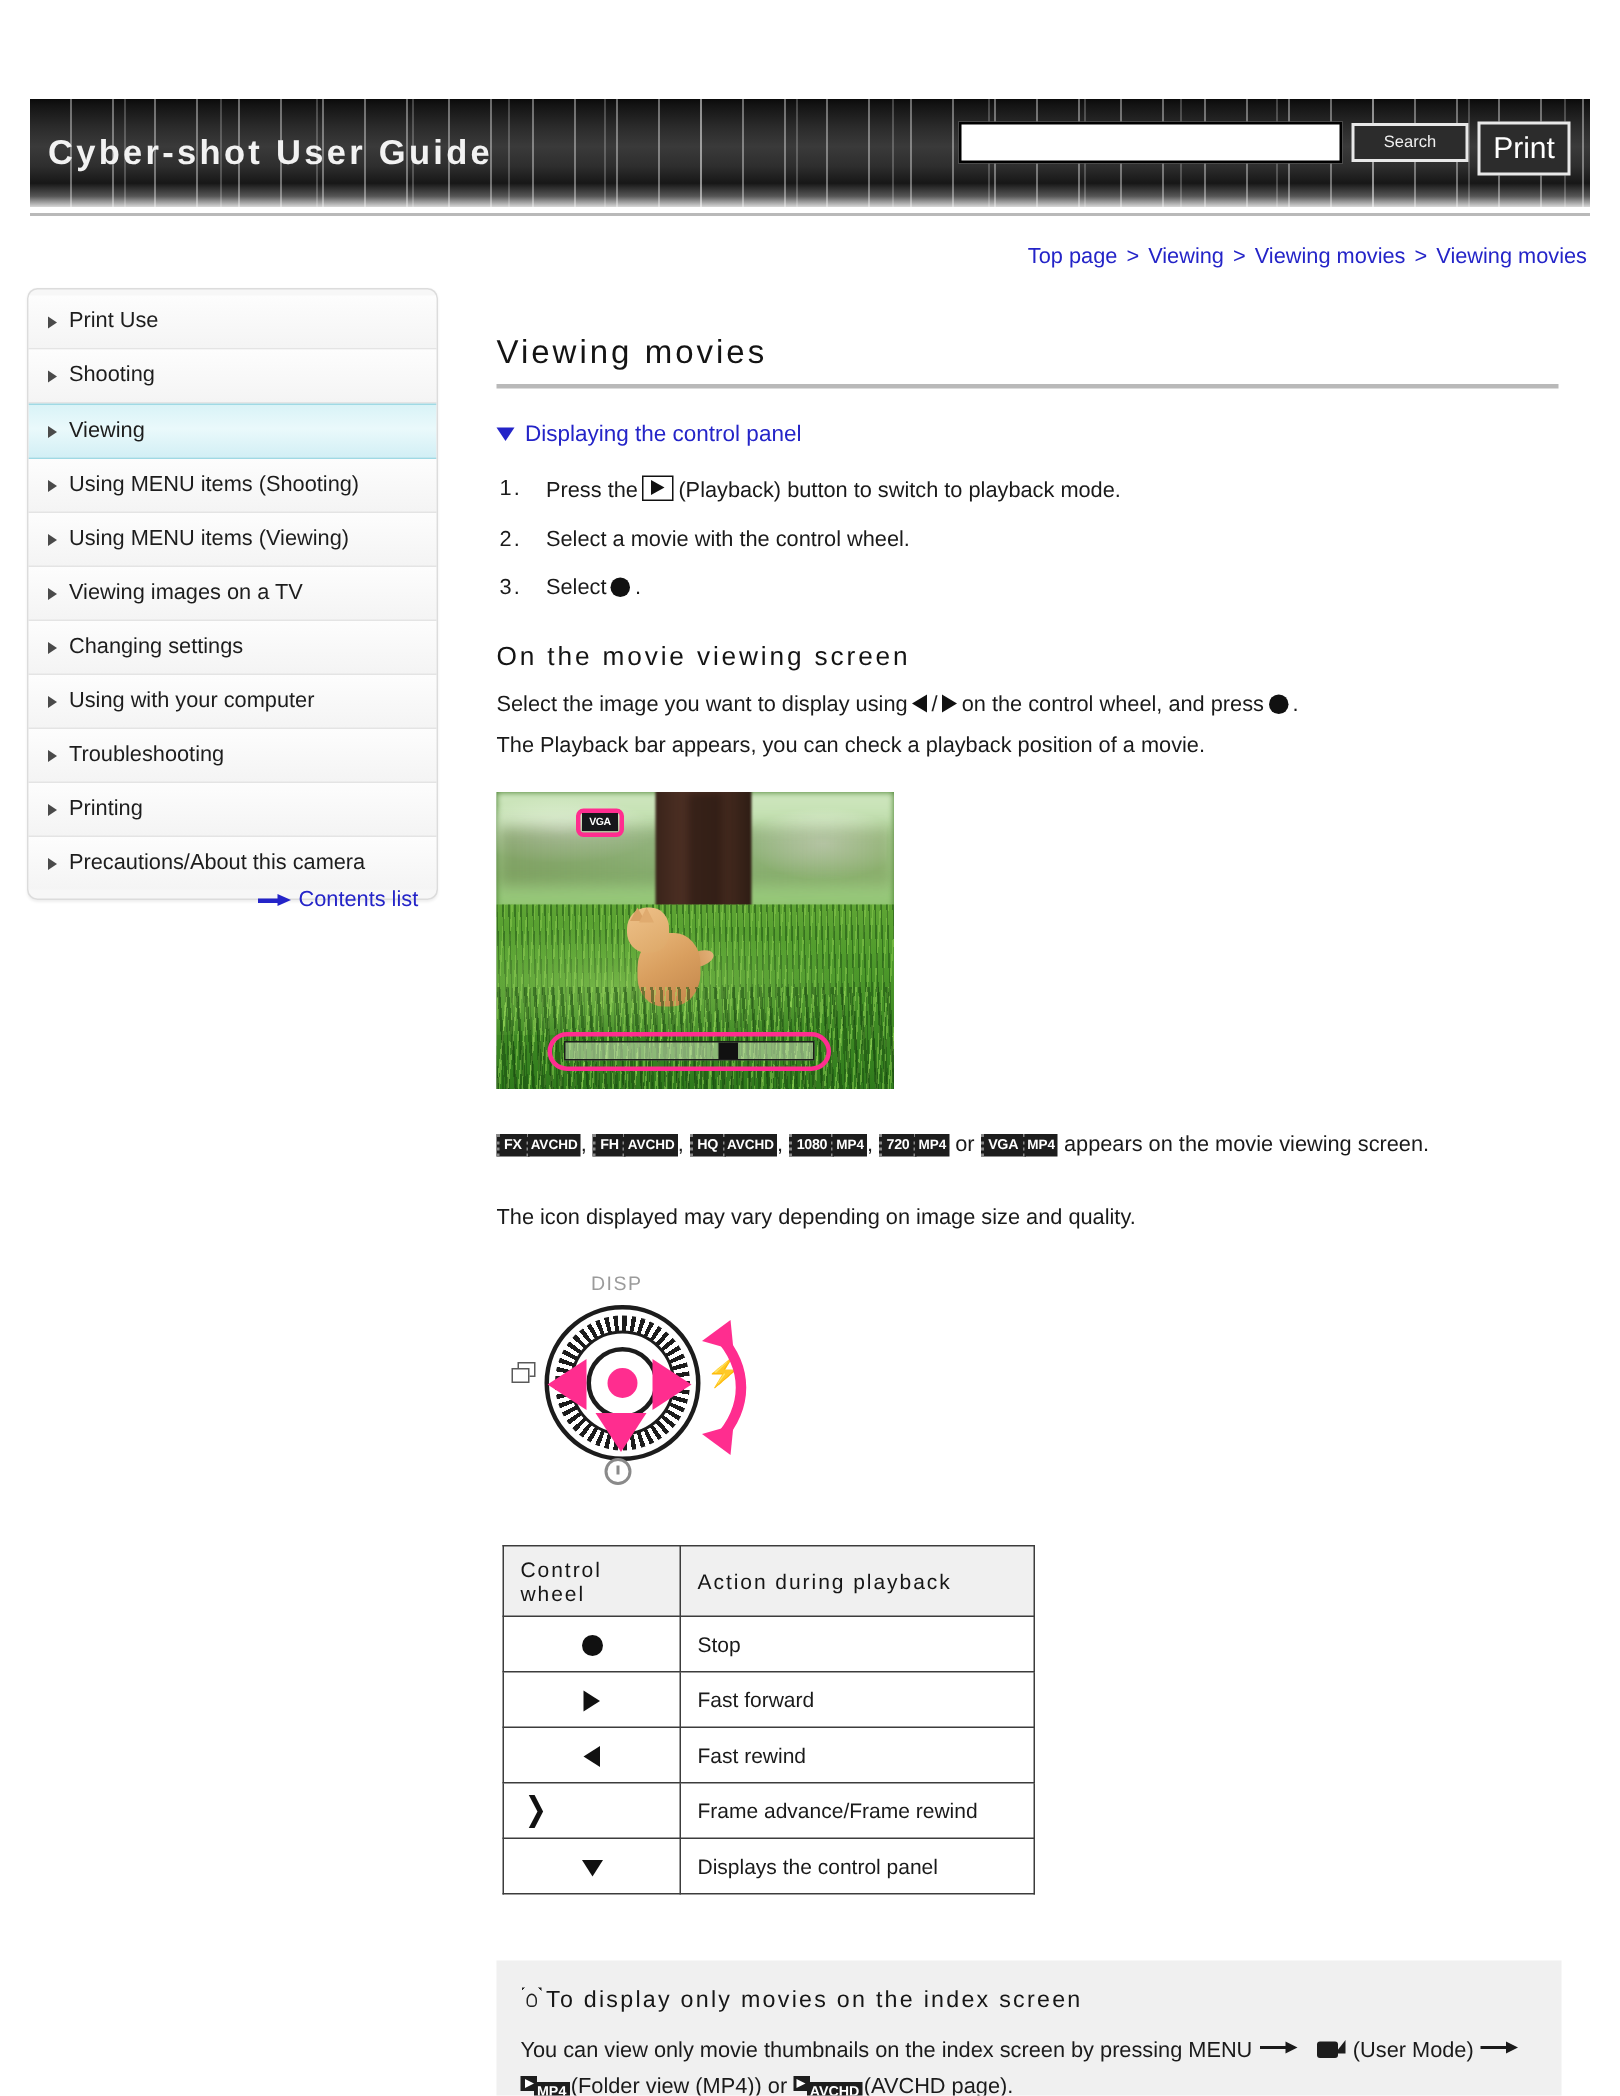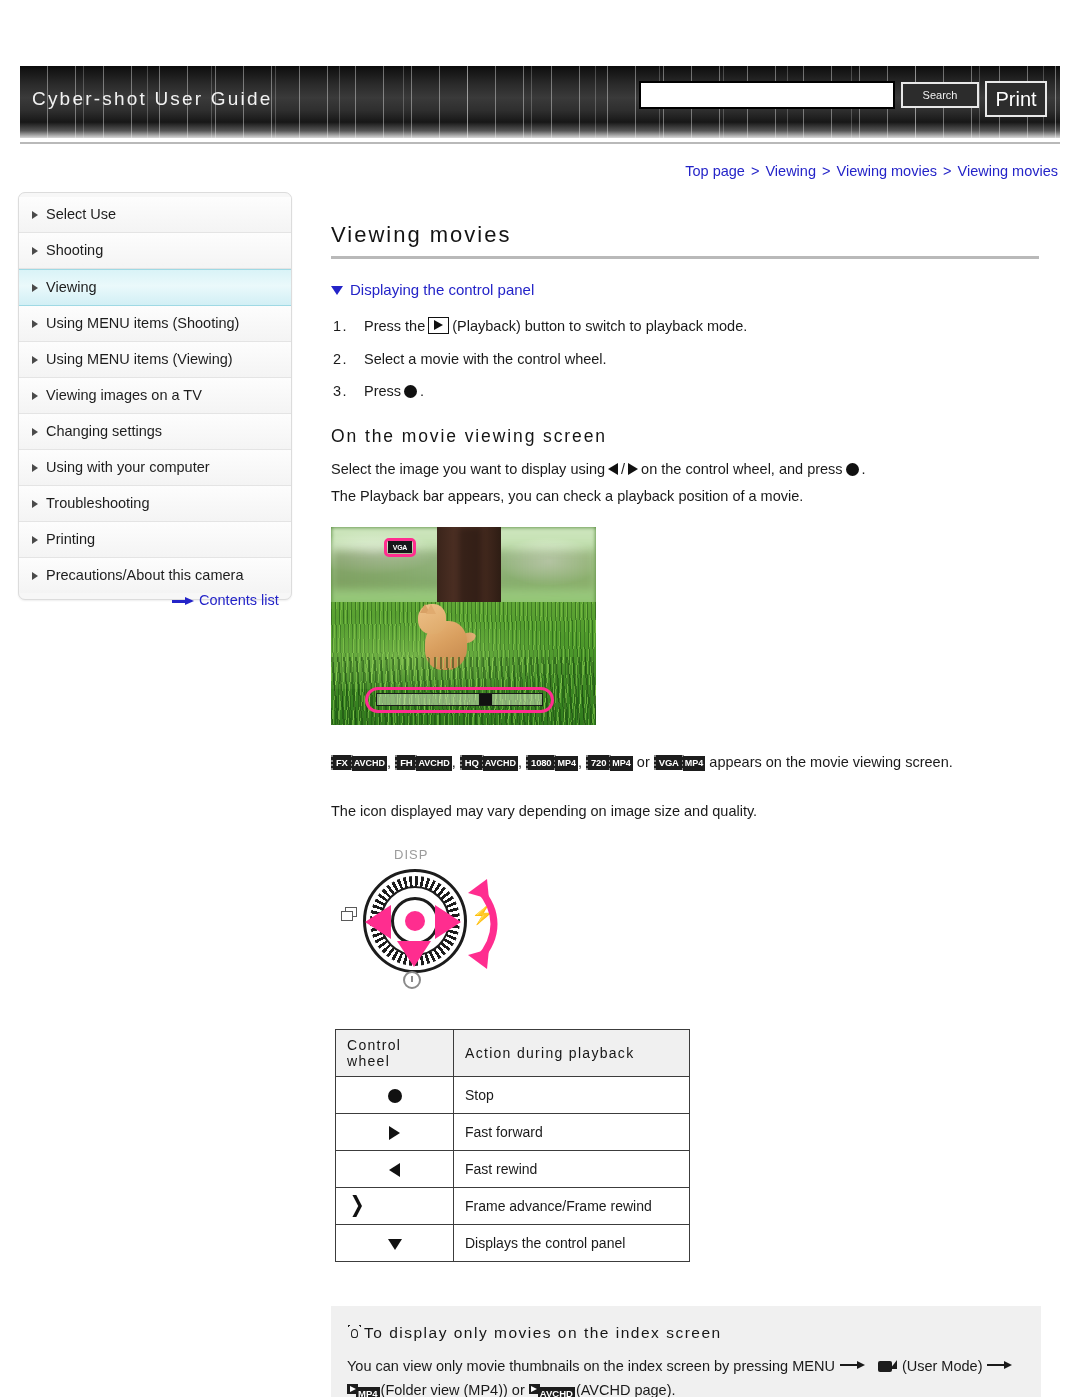--- a/index.html
+++ b/index.html
@@ -59,23 +59,23 @@
         rgba(255,255,255,0.00) 63px,
         rgba(255,255,255,0.22) 63px,
         rgba(255,255,255,0.22) 64px);
     pointer-events: none;
   }
   .site-title {
     position: absolute;
     left: 12px;
     top: 22px;
     color: #f2f2f2;
-    font-size: 19px;
+    font-size: 23px;
     letter-spacing: 2.2px;
-    font-weight: 400;
+    font-weight: 700;
     white-space: nowrap;
     z-index: 4;
   }
   .hdr-controls {
     position: absolute;
     right: 13px;
     top: 15px;
     display: flex;
     align-items: flex-start;
     gap: 6px;
@@ -846,21 +846,21 @@
   <a>Viewing</a>
   <span class="sep">&gt;</span>
   <a>Viewing movies</a>
   <span class="sep">&gt;</span>
   <a>Viewing movies</a>
 </div>
 
 <nav class="sidebar">
   <div class="nav-item">
     <span class="tri"></span>
-    <span>Select Use</span>
+    <span>Print Use</span>
   </div>
   <div class="nav-item">
     <span class="tri"></span>
     <span>Shooting</span>
   </div>
   <div class="nav-item active">
     <span class="tri"></span>
     <span>Viewing</span>
   </div>
   <div class="nav-item">
@@ -914,21 +914,21 @@
     <li>
       <span class="num">1.</span>
       <span>Press the</span><span class="ic-playback"></span><span>(Playback) button to switch to playback mode.</span>
     </li>
     <li>
       <span class="num">2.</span>
       <span>Select a movie with the control wheel.</span>
     </li>
     <li>
       <span class="num">3.</span>
-      <span>Press</span><span class="dot-btn"></span><span>.</span>
+      <span>Select</span><span class="dot-btn"></span><span>.</span>
     </li>
   </ol>
 
   <h2 class="subhead">On the movie viewing screen</h2>
 
   <p class="body-line">
     <span>Select the image you want to display using</span><span class="tri-left"></span><span>/</span><span class="tri-right"></span><span>on the control wheel, and press</span><span class="dot-btn"></span><span>.</span>
   </p>
   <p class="body-line">The Playback bar appears, you can check a playback position of a movie.</p>
 

